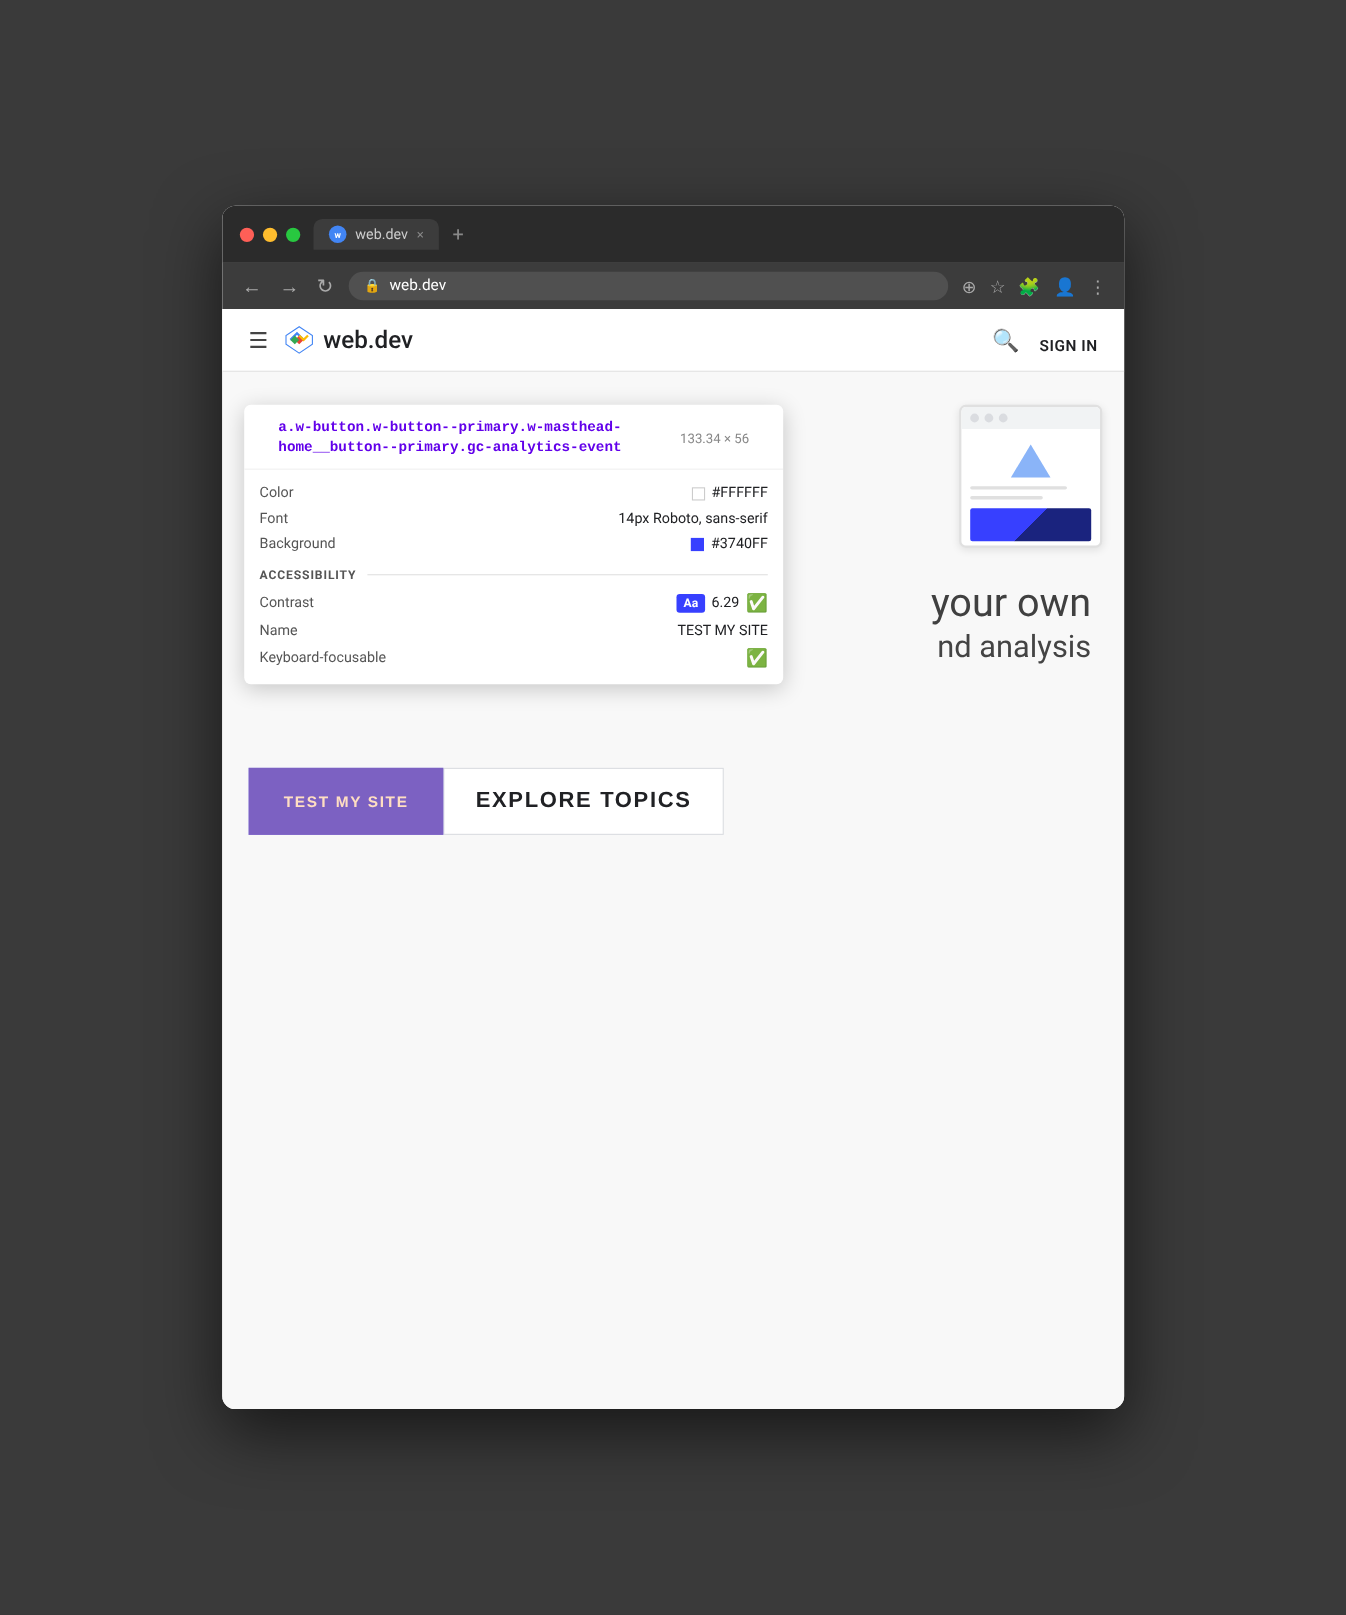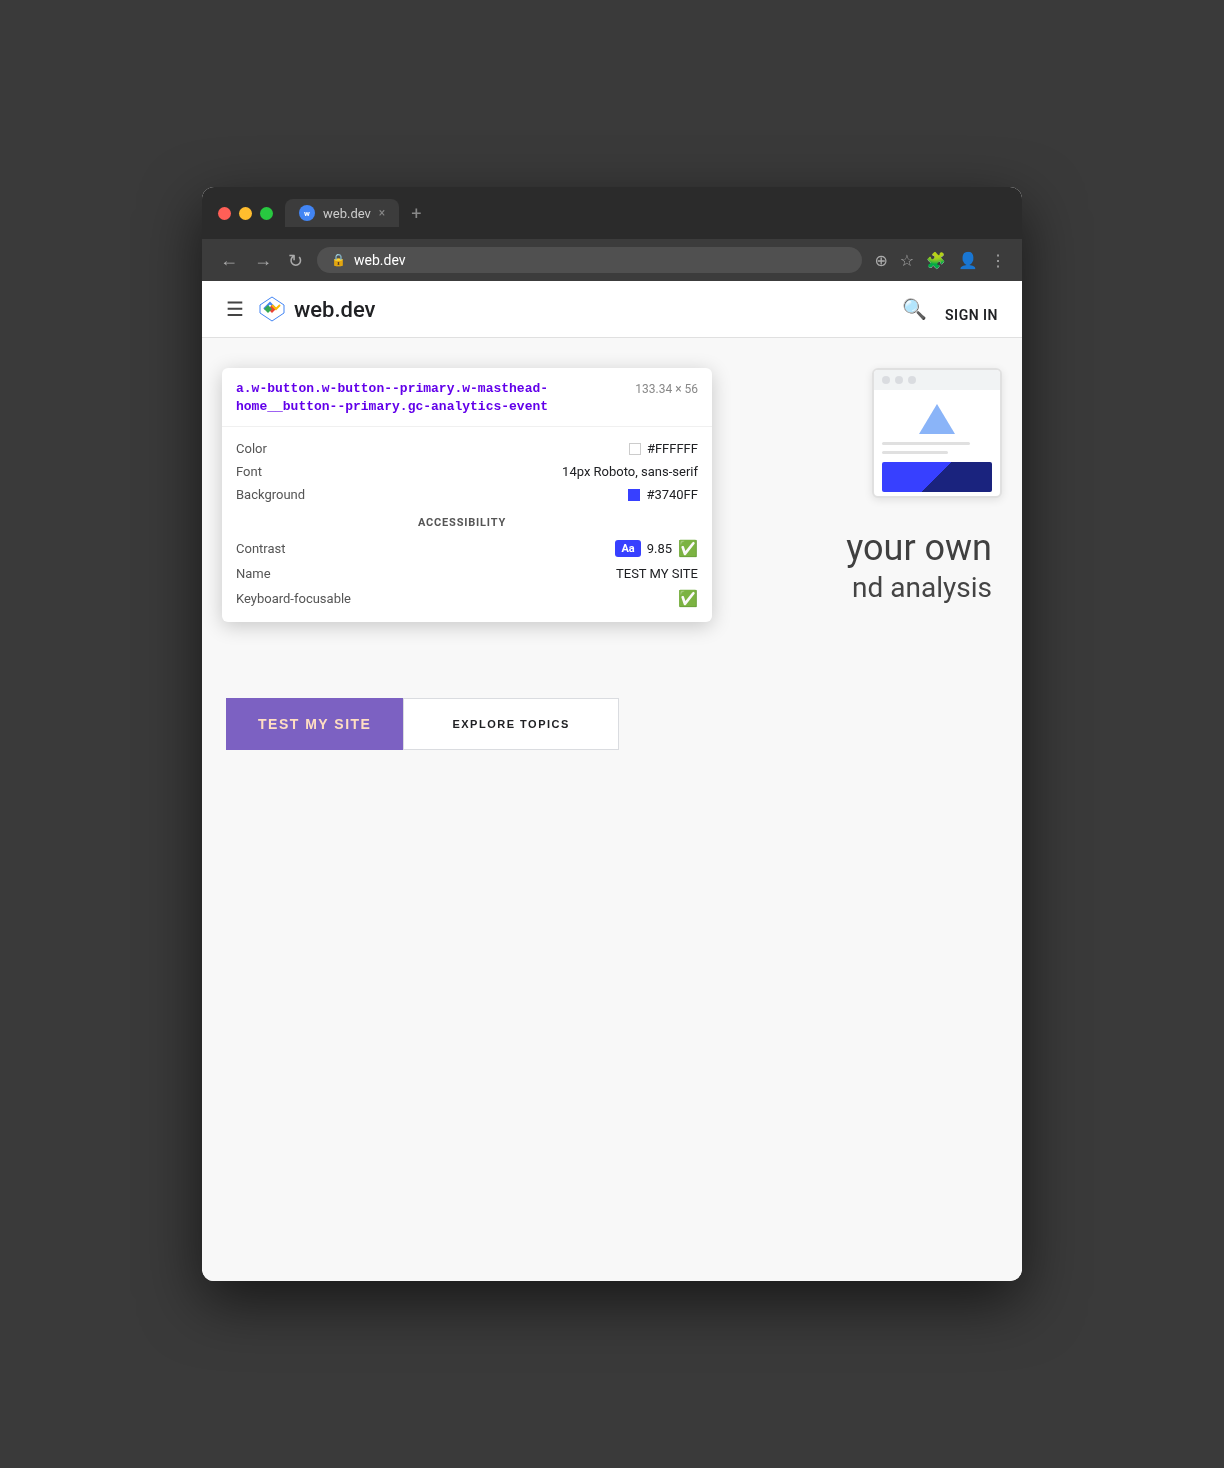--- a/index.html
+++ b/index.html
@@ -198,24 +198,24 @@
     }
     .btn-primary-overlay {
       position: absolute;
       top: 0; left: 0; right: 0; bottom: 0;
       background: rgba(255, 160, 80, 0.35);
       pointer-events: none;
     }
     .btn-secondary {
       background: #fff;
       color: #202124;
-      font-size: 11px;
+      font-size: 20px;
       font-weight: 600;
       letter-spacing: 1.5px;
-      padding: 18px 48px;
+      padding: 18px 28px;
       border: 1.5px solid #dadce0;
       cursor: pointer;
       text-transform: uppercase;
     }
 
     
     .inspector-popup {
       position: absolute;
       top: 30px;
       left: 20px;
@@ -223,22 +223,22 @@
       background: #fff;
       border-radius: 6px;
       box-shadow: 0 4px 20px rgba(0,0,0,0.2);
       z-index: 100;
       font-size: 13px;
       overflow: hidden;
     }
     .inspector-header {
       display: flex;
       justify-content: space-between;
-      align-items: flex-start;
-      padding: 12px 14px 10px;
+      align-items: center;
+      padding: 12px 31px 10px;
       border-bottom: 1px solid #f0f0f0;
     }
     .inspector-selector {
       color: #6200ea;
       font-weight: 600;
       font-size: 13px;
       line-height: 1.4;
       flex: 1;
       font-family: 'Courier New', monospace;
     }
@@ -445,30 +445,30 @@
             <span class="inspector-value">14px Roboto, sans-serif</span>
           </div>
           <div class="inspector-row">
             <span class="inspector-label">Background</span>
             <span class="inspector-value">
               <span class="color-swatch-blue"></span>
               <span>#3740FF</span>
             </span>
           </div>
 
-          <div style="display:flex; align-items:center; margin: 10px 0 6px; flex-direction: column;">
+          <div style="display:flex; align-items:center; margin: 10px 0 6px;">
             <span class="accessibility-label">ACCESSIBILITY</span>
             <div class="divider-line"></div>
           </div>
 
           <div class="inspector-row">
             <span class="inspector-label">Contrast</span>
             <span class="inspector-value">
               <span class="contrast-badge">Aa</span>
-              <span>9.85</span>
+              <span>6.29</span>
               <span class="check-icon">✅</span>
             </span>
           </div>
           <div class="inspector-row">
             <span class="inspector-label">Name</span>
             <span class="inspector-value">TEST MY SITE</span>
           </div>
           <div class="inspector-row">
             <span class="inspector-label">Keyboard-focusable</span>
             <span class="inspector-value">

